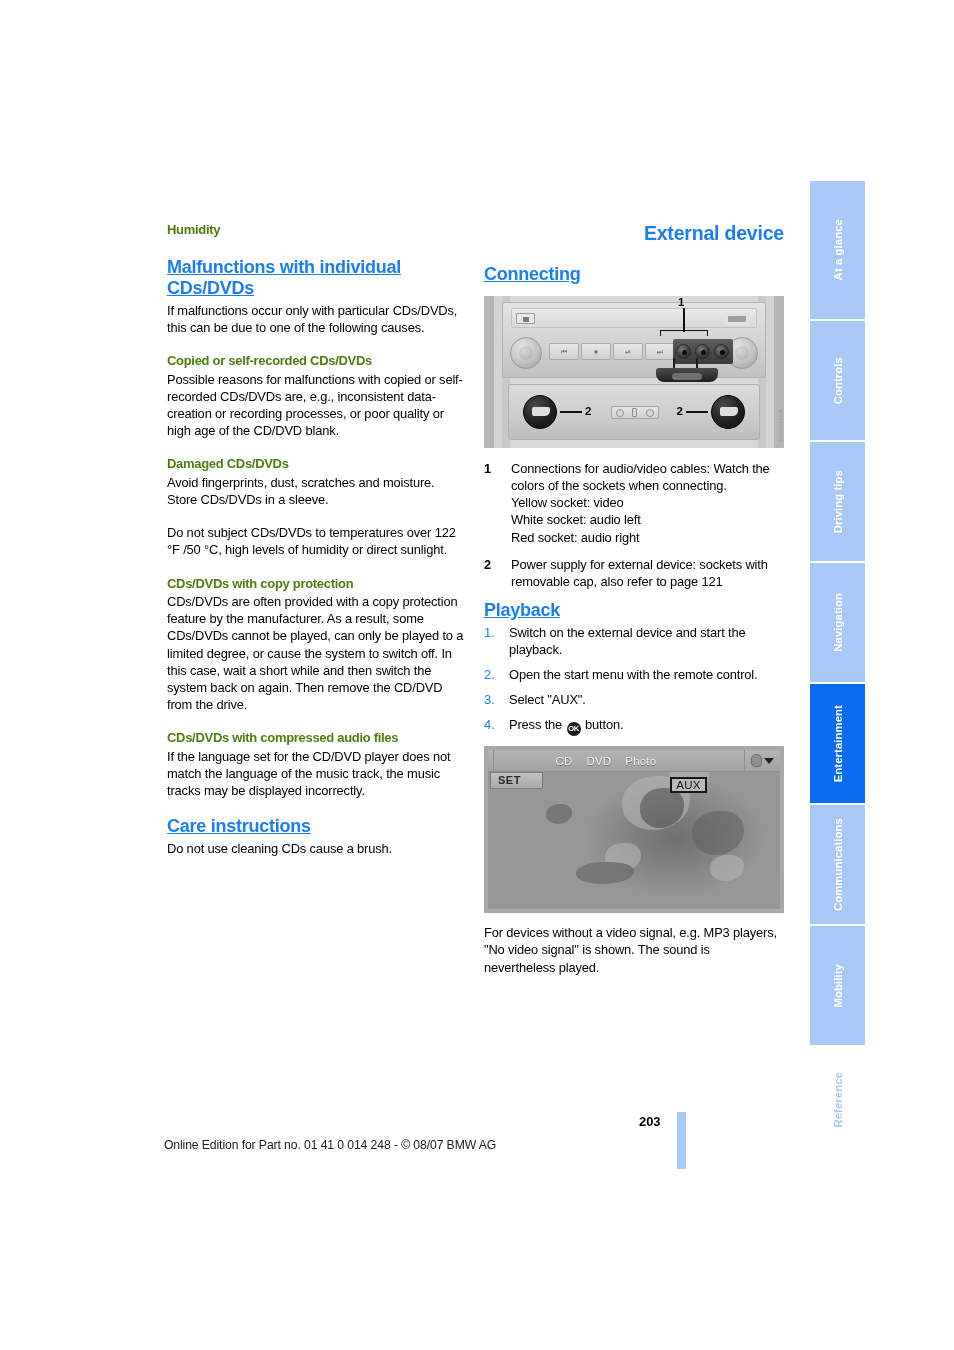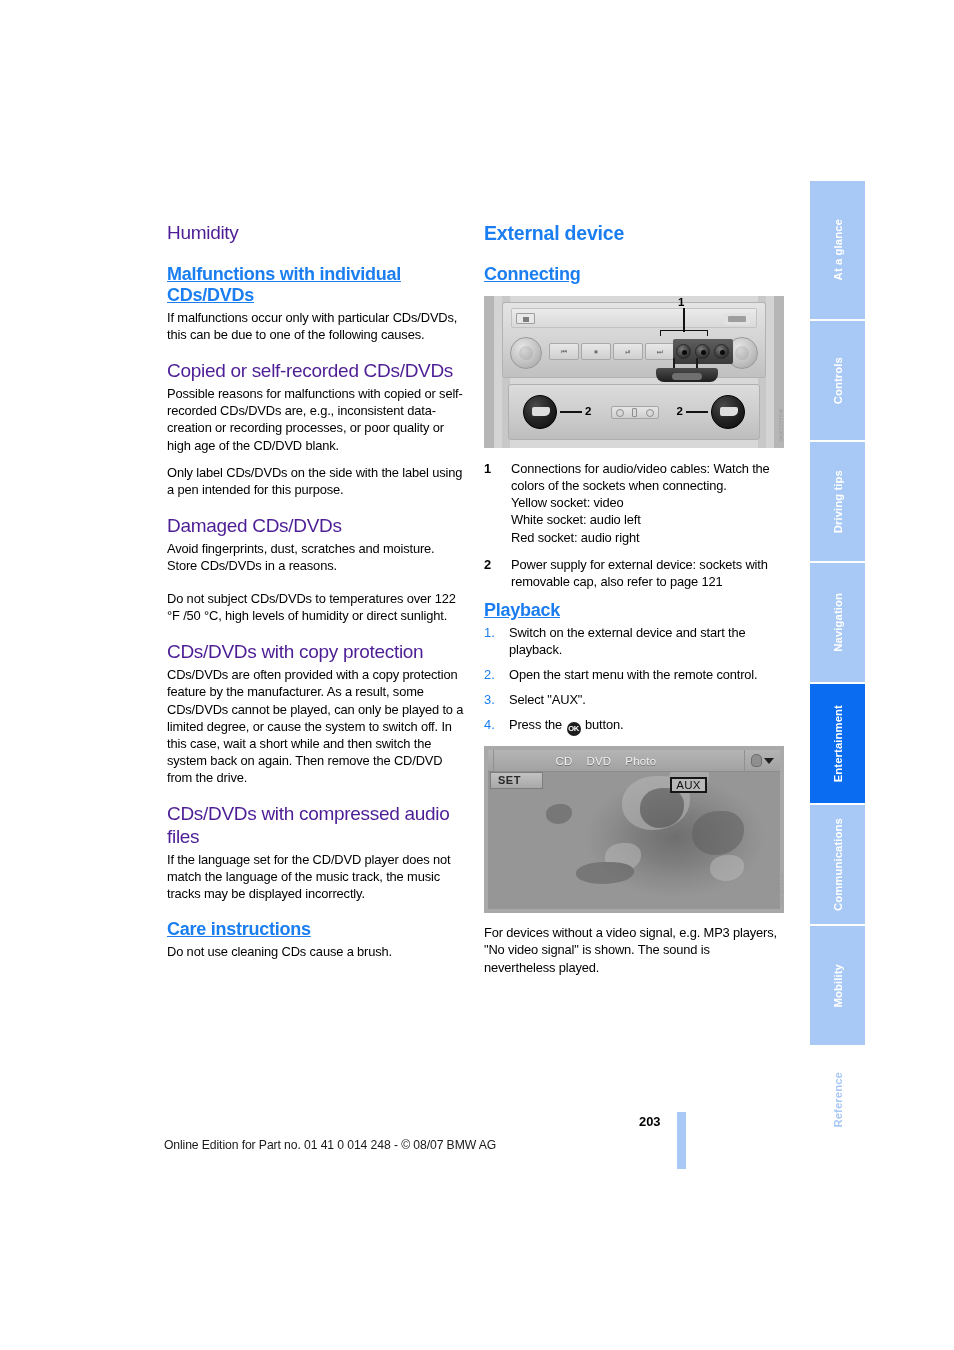--- a/index.html
+++ b/index.html
@@ -29,34 +29,35 @@
   .col-right { left: 484px; }
 
   
   h1.page-title {
     font-size: 19.5px;
     font-weight: bold;
     color: #1a7ef0;
     letter-spacing: -0.2px;
     margin: 0 0 20px 0;
     line-height: 1.15;
+    text-align: right;
   }
   h2.sect {
     font-size: 18px;
     font-weight: bold;
     color: #1a7ef0;
     letter-spacing: -0.25px;
     line-height: 1.2;
     margin: 0 0 2px 0;
     text-decoration: underline;
   }
   h3.sub {
-    font-size: 19px;
-    font-weight: normal;
-    color: #4c1d95;
+    font-size: 13px;
+    font-weight: bold;
+    color: #4d7c0f;
     letter-spacing: -0.3px;
     line-height: 1.2;
     margin: 0 0 2px 0;
   }
   .gap { height: 17px; }
 
   p.body {
     font-size: 12.9px;
     color: #000000;
     line-height: 1.33;
@@ -427,26 +428,25 @@
 
     <h3 class="sub">Humidity</h3>
     <div class="gap"></div>
 
     <h2 class="sect">Malfunctions with individual CDs/DVDs</h2>
     <p class="body">If malfunctions occur only with particular CDs/DVDs, this can be due to one of the following causes.</p>
     <div class="gap"></div>
 
     <h3 class="sub">Copied or self-recorded CDs/DVDs</h3>
     <p class="body">Possible reasons for malfunctions with copied or self-recorded CDs/DVDs are, e.g., inconsistent data-creation or recording processes, or poor quality or high age of the CD/DVD blank.</p>
-    <p class="body">Only label CDs/DVDs on the side with the label using a pen intended for this purpose.</p>
     <div class="gap"></div>
 
     <h3 class="sub">Damaged CDs/DVDs</h3>
     <p class="body">Avoid fingerprints, dust, scratches and moisture.</p>
-    <p class="body" style="margin-top:0">Store CDs/DVDs in a reasons.</p>
+    <p class="body" style="margin-top:0">Store CDs/DVDs in a sleeve.</p>
     <p class="body" style="margin-top:16px">Do not subject CDs/DVDs to temperatures over 122 °F /50 °C, high levels of humidity or direct sunlight.</p>
     <div class="gap"></div>
 
     <h3 class="sub">CDs/DVDs with copy protection</h3>
     <p class="body">CDs/DVDs are often provided with a copy protection feature by the manufacturer. As a result, some CDs/DVDs cannot be played, can only be played to a limited degree, or cause the system to switch off. In this case, wait a short while and then switch the system back on again. Then remove the CD/DVD from the drive.</p>
     <div class="gap"></div>
 
     <h3 class="sub">CDs/DVDs with compressed audio files</h3>
     <p class="body">If the language set for the CD/DVD player does not match the language of the music track, the music tracks may be displayed incorrectly.</p>
     <div class="gap"></div>

